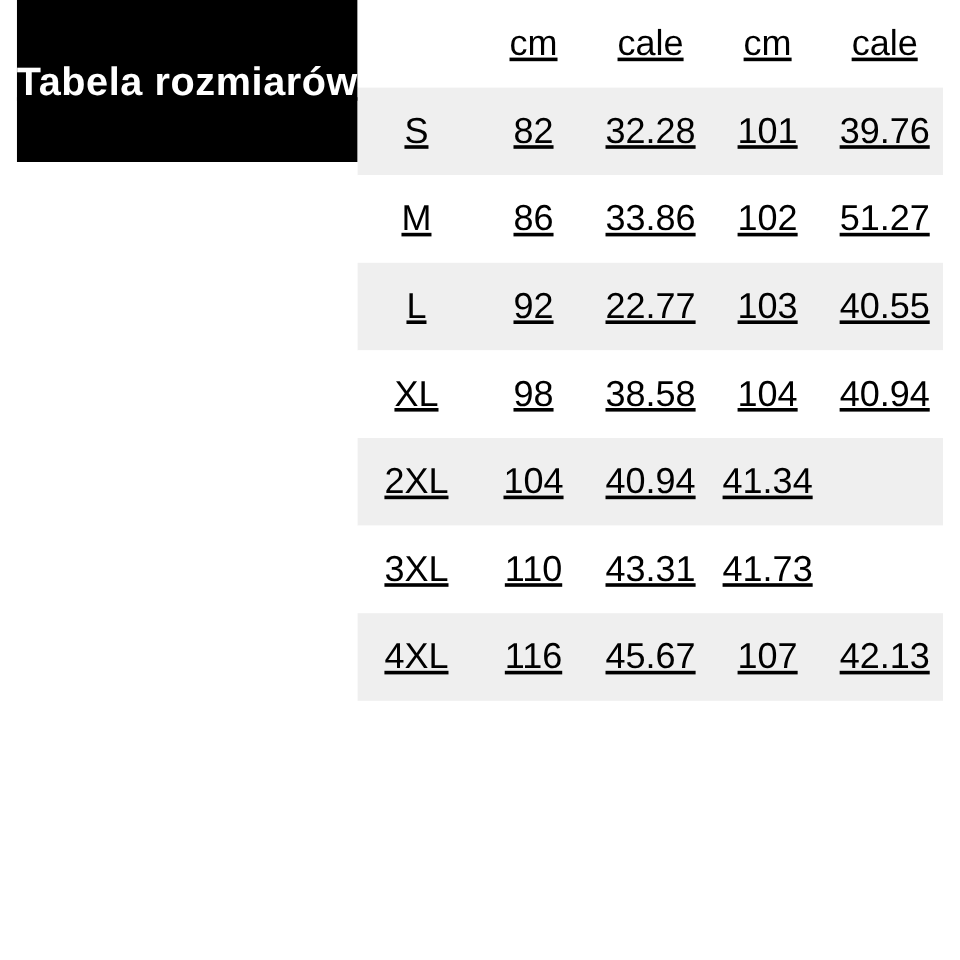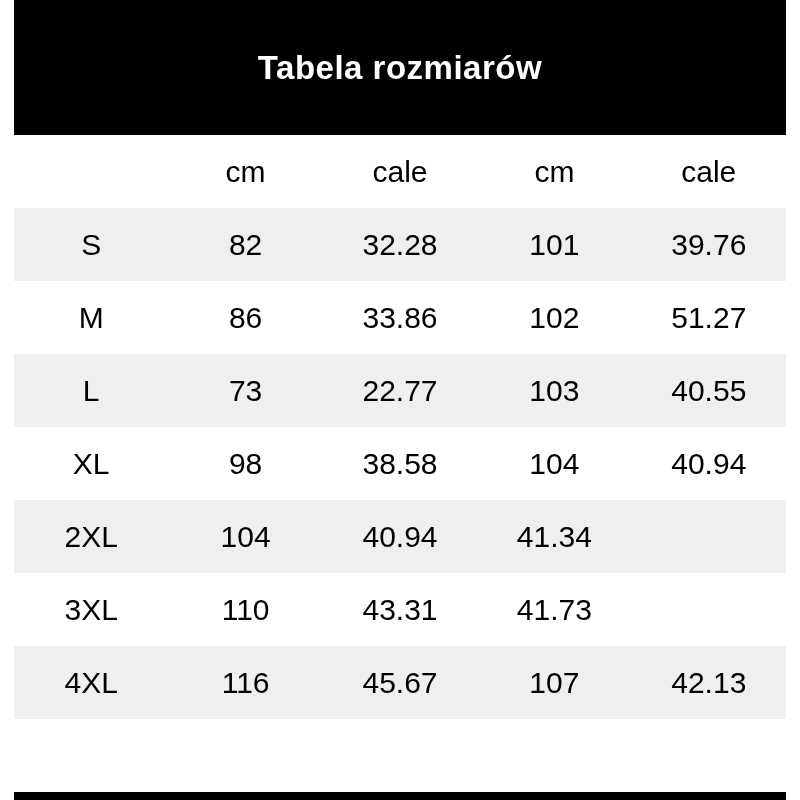--- a/index.html
+++ b/index.html
@@ -7,23 +7,24 @@
     padding: 0;
     background: #ffffff;
   }
   .page {
     width: 772px;
     height: 800px;
     margin: 0 auto;
     font-family: "Liberation Sans", "DejaVu Sans", sans-serif;
     color: #000000;
     display: flex;
-    flex-direction: column;
+    flex-direction: row;
     overflow: hidden;
     background: #ffffff;
+    text-decoration: underline;
   }
   .banner {
     height: 135px;
     background: #000000;
     display: flex;
     align-items: center;
     justify-content: center;
     flex: 0 0 auto;
   }
   .banner .title {
@@ -95,21 +96,21 @@
     <div class="row">
       <div class="cell">M</div>
       <div class="cell">86</div>
       <div class="cell">33.86</div>
       <div class="cell">102</div>
       <div class="cell">51.27</div>
     </div>
 
     <div class="row shade">
       <div class="cell">L</div>
-      <div class="cell">73</div>
+      <div class="cell">92</div>
       <div class="cell">22.77</div>
       <div class="cell">103</div>
       <div class="cell">40.55</div>
     </div>
 
     <div class="row">
       <div class="cell">XL</div>
       <div class="cell">98</div>
       <div class="cell">38.58</div>
       <div class="cell">104</div>

